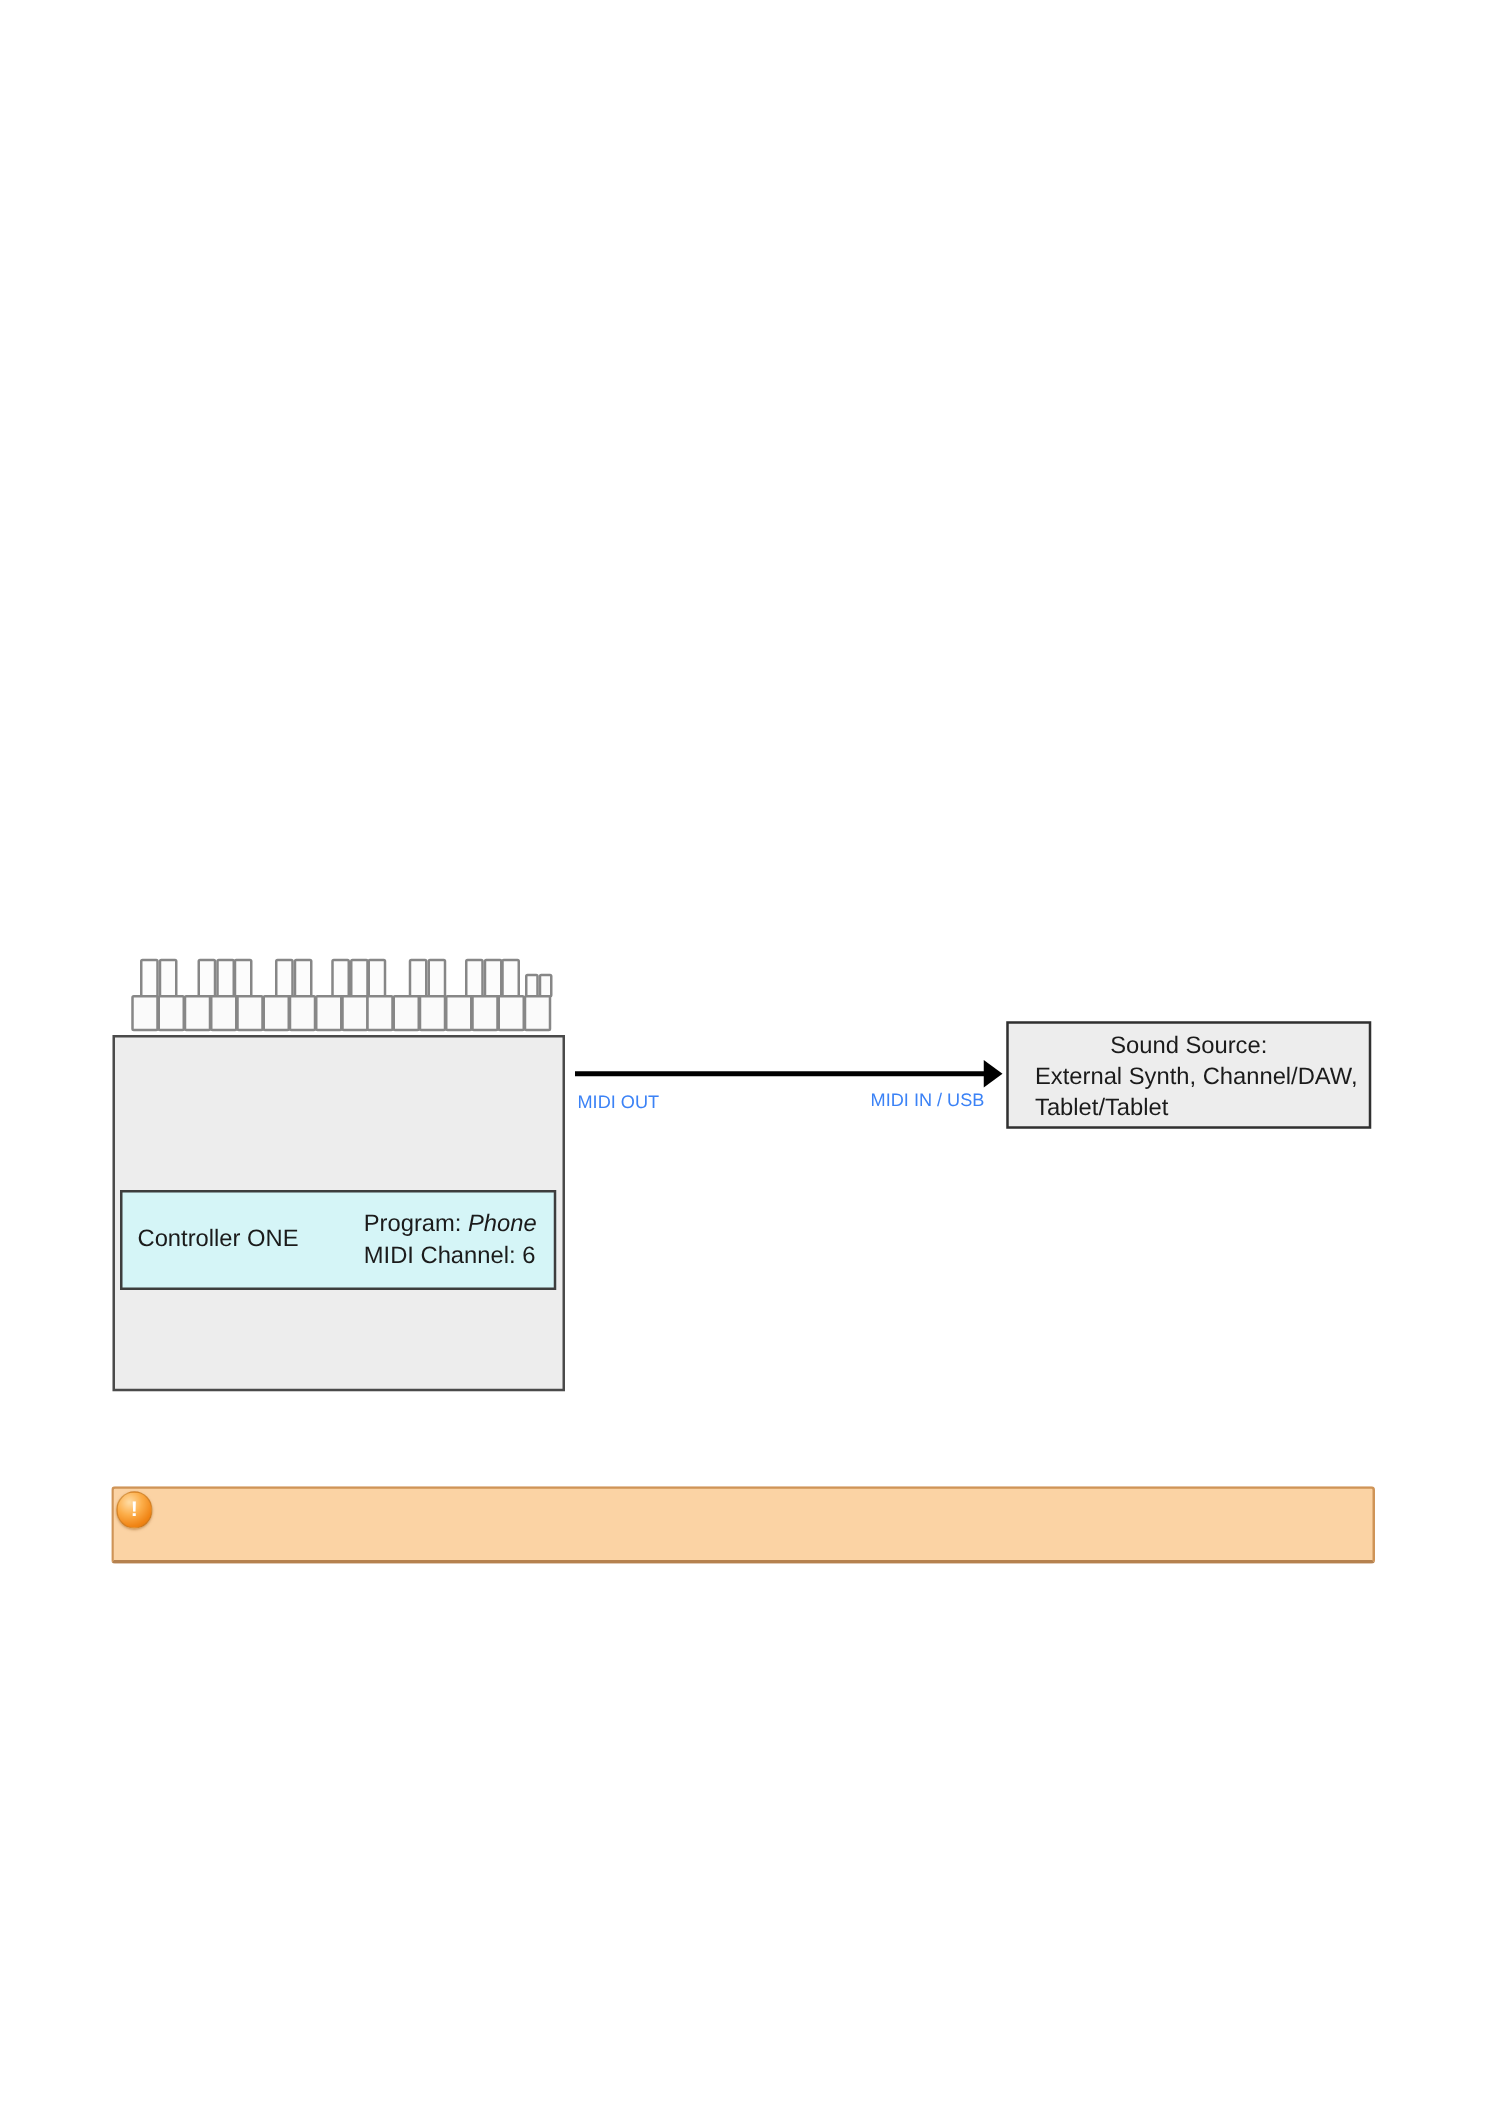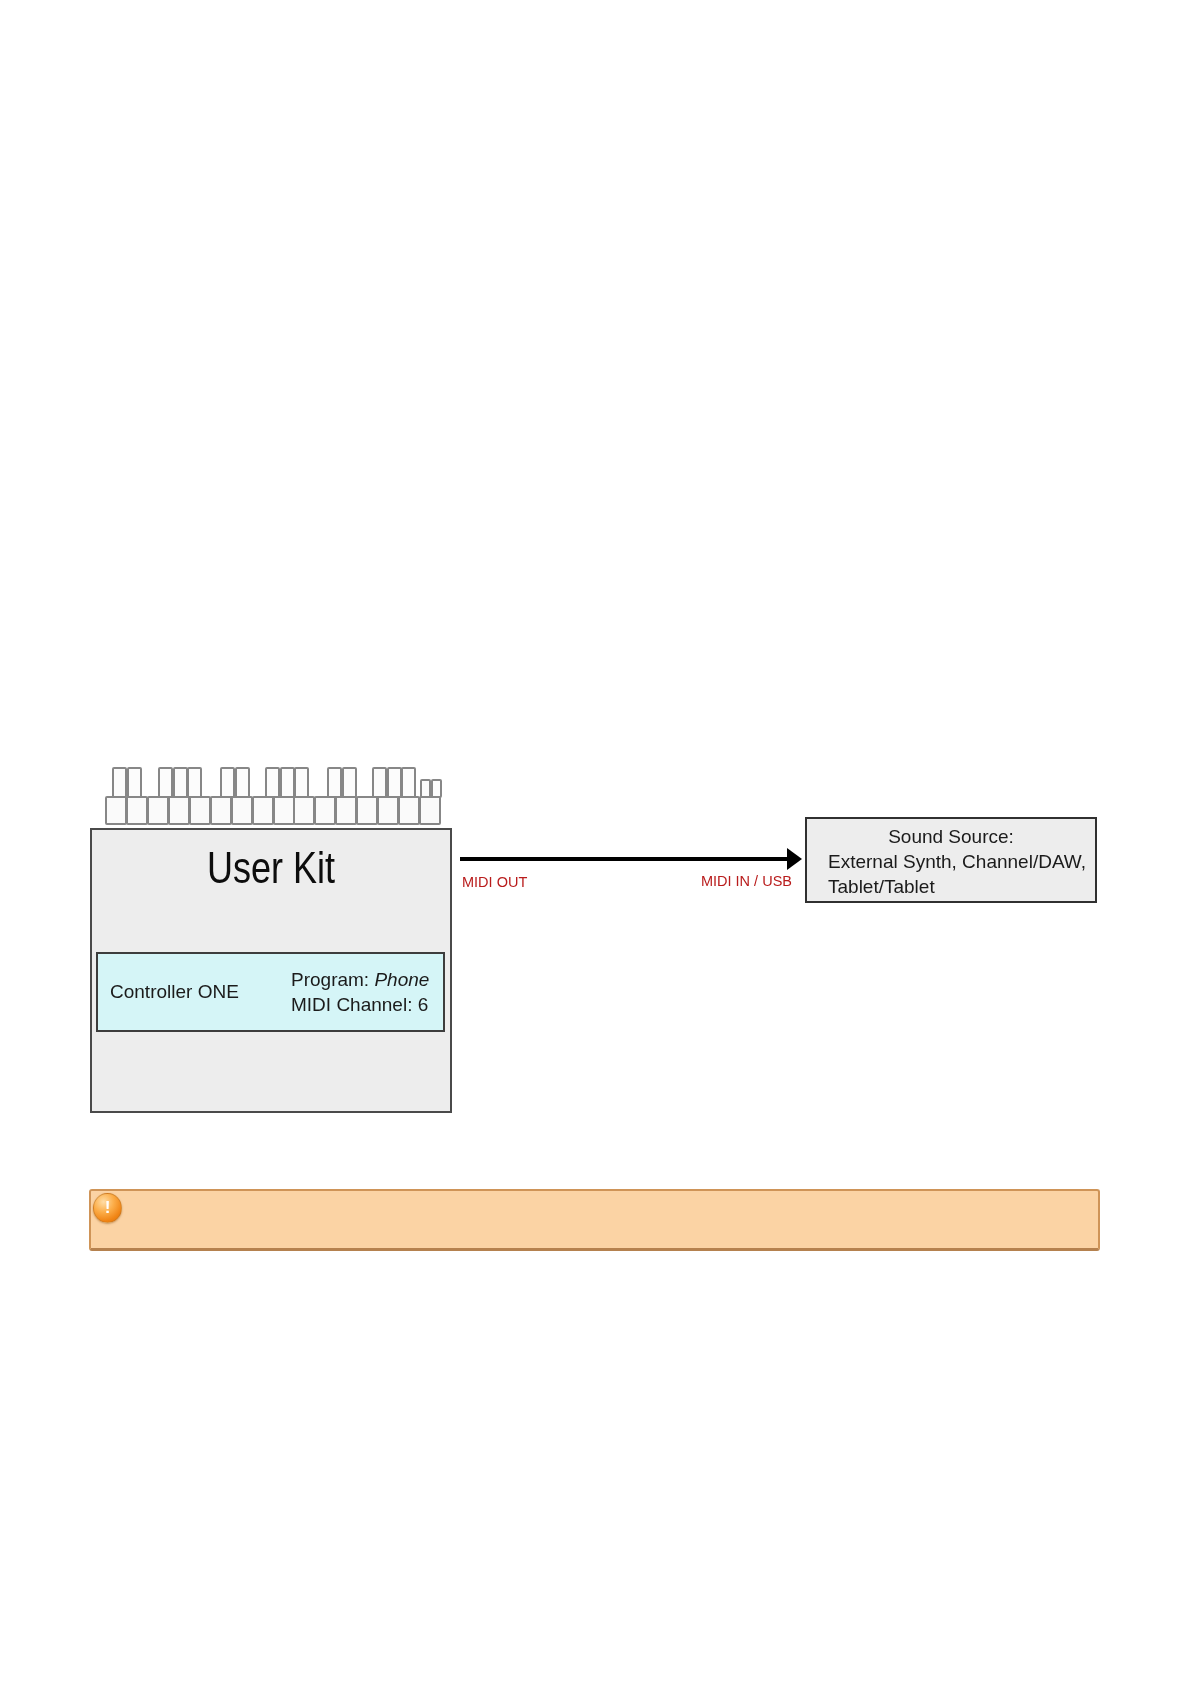--- a/index.html
+++ b/index.html
@@ -29,23 +29,23 @@
   .controller-row.one{top:76px;}
   .controller-row.two{top:167px;}
   .controller-name{flex:1;padding-left:12px;font-size:19px;}
   .program-block{width:148px;margin-right:4px;font-size:19px;line-height:25px;}
 
   
   #arrow-line{left:460px;top:857px;width:330px;height:4px;background:#000;}
   #arrow-head{left:787px;top:848px;width:0;height:0;
               border-left:15px solid #000;border-top:11px solid transparent;
               border-bottom:11px solid transparent;}
-  .midi-label{font-size:14.5px;color:#b91c1c;white-space:nowrap;}
+  .midi-label{font-size:14.5px;color:#3b82f6;white-space:nowrap;}
   #midi-out{left:462px;top:874px;}
-  #midi-in{left:692px;top:873px;width:100px;text-align:right;}
+  #midi-in{left:692px;top:873px;width:100px;text-align:center;}
 
   
   #sound-box{left:805px;top:817px;width:292px;height:86px;box-sizing:border-box;
              background:#ededed;border:2px solid #303030;
              font-size:19px;line-height:25px;padding-top:5px;}
   .ss-title{text-align:center;}
   .ss-line{padding-left:21px;white-space:nowrap;}
 
   
   #note-banner{left:89px;top:1189px;width:1011px;height:62px;box-sizing:border-box;
@@ -92,23 +92,20 @@
     <div class="key lower" style="left: 188.46px;"></div>
     <div class="key lower" style="left: 209.4px;"></div>
     <div class="key lower" style="left: 230.34px;"></div>
     <div class="key lower" style="left: 251.28px;"></div>
     <div class="key lower" style="left: 272.22px;"></div>
     <div class="key lower" style="left: 293.16px;"></div>
     <div class="key lower" style="left: 314.1px;"></div>
   </div>
 
 <div id="kit-box" class="abs">
-  <div id="kit-title">
-    <span>User Kit</span>
-  </div>
 
   <div class="controller-row one">
     <div class="controller-name">Controller ONE</div>
     <div class="program-block">
       <div><span>Program:</span>&nbsp;<em>Phone</em></div>
       <div>MIDI Channel: 6</div>
     </div>
   </div>
 
 </div>

